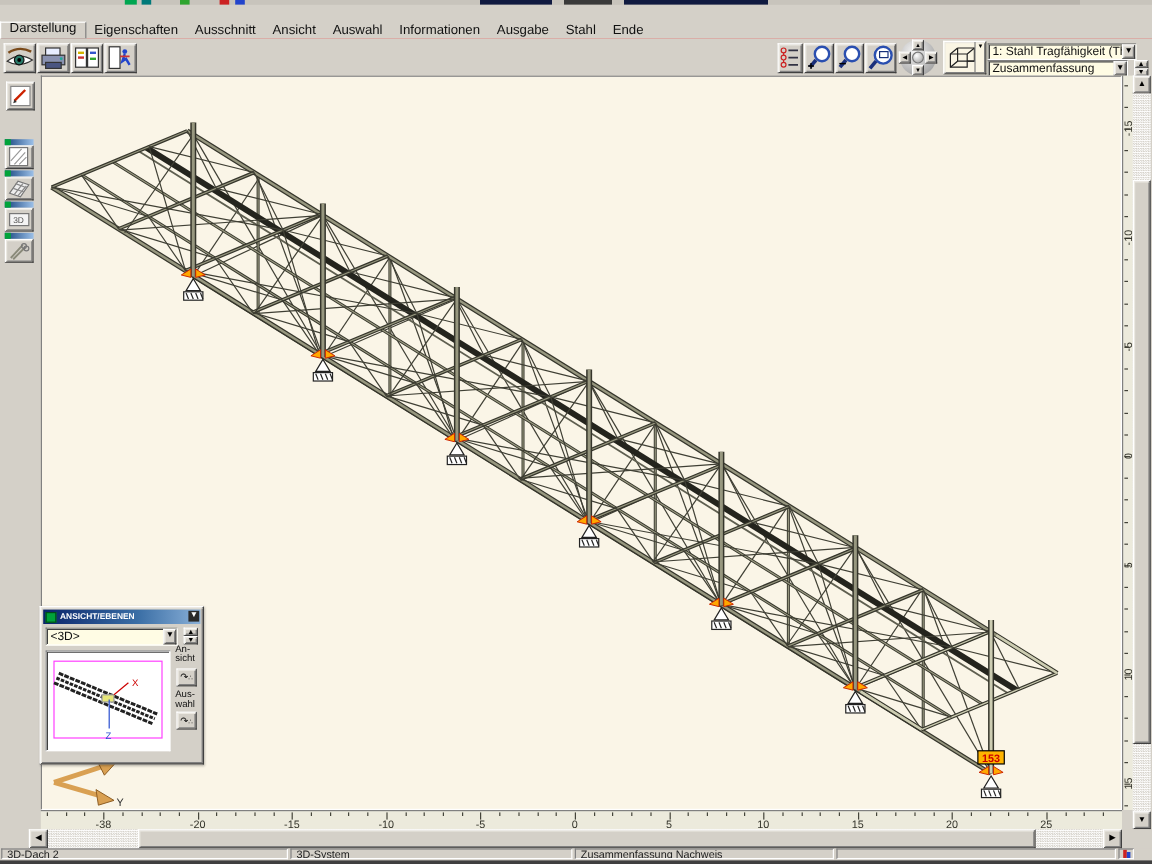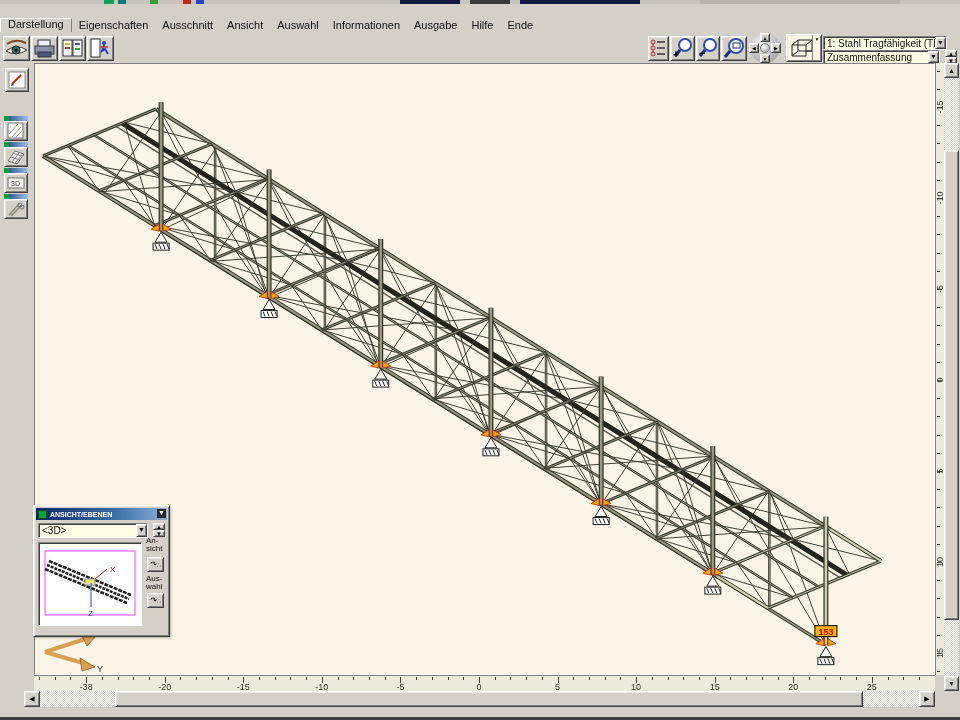--- a/index.html
+++ b/index.html
@@ -107,21 +107,21 @@
 
 
   <div class="abs" id="menubar">
     <span class="menu-item raised">Darstellung</span>
     <span class="menu-item">Eigenschaften</span>
     <span class="menu-item">Ausschnitt</span>
     <span class="menu-item">Ansicht</span>
     <span class="menu-item">Auswahl</span>
     <span class="menu-item">Informationen</span>
     <span class="menu-item">Ausgabe</span>
-    <span class="menu-item">Hilfe</span>
+    <span class="menu-item">Stahl</span>
     <span class="menu-item">Ende</span>
   </div>
 
   <div class="abs" id="toolbar">
     <div class="tbtn b3" style="left:3px;width:27px;">
       <svg width="25" height="23" viewBox="0 0 25 23">
         <path d="M3,7 Q12,1 22,6" fill="none" stroke="#7a4a1a" stroke-width="2"></path>
         <path d="M2,14 Q12,6 23,13 Q12,20 2,14 Z" fill="#fff" stroke="#333" stroke-width="1"></path>
         <circle cx="12" cy="13" r="4" fill="#2a7a6a" stroke="#111"></circle>
         <circle cx="12" cy="13" r="1.6" fill="#000"></circle>
@@ -682,15 +682,27 @@
     <div class="sbtn b3" style="right:0;top:0;width:16px;height:16px;line-height:14px;">▶</div>
   </div>
   <div class="abs" id="vscroll">
     <div class="sbtn b3" style="left:0;top:0;width:15px;height:15px;line-height:13px;">▲</div>
     <div class="track" style="position:absolute;left:0;top:15px;width:15px;height:598px;"></div>
     <div class="b3" style="position:absolute;left:0;top:87px;width:15px;height:470px;"></div>
     <div class="sbtn b3" style="left:0;bottom:0;width:15px;height:15px;line-height:13px;">▼</div>
   </div>
   <div class="abs" id="corner"></div>
 
+  <div class="abs" id="statusbar">
+    <div class="scell" style="left:1px;width:239px;">3D-Dach 2</div>
+    <div class="scell" style="left:242px;width:235px;">3D-System</div>
+    <div class="scell" style="left:479px;width:216px;">Zusammenfassung Nachweis</div>
+    <div class="scell" style="left:697px;width:233px;"></div>
+    <div class="scell" style="left:932px;width:13px;">
+      <svg width="8" height="8" style="margin-left:-2px">
+        <rect x="1" y="0" width="3" height="8" fill="#cc2222"></rect>
+        <rect x="4" y="2" width="3" height="6" fill="#2244cc"></rect>
+      </svg>
+    </div>
+  </div>
   <div class="abs" id="bottom-edge"></div>
 
 </div>
 
 </body></html>

